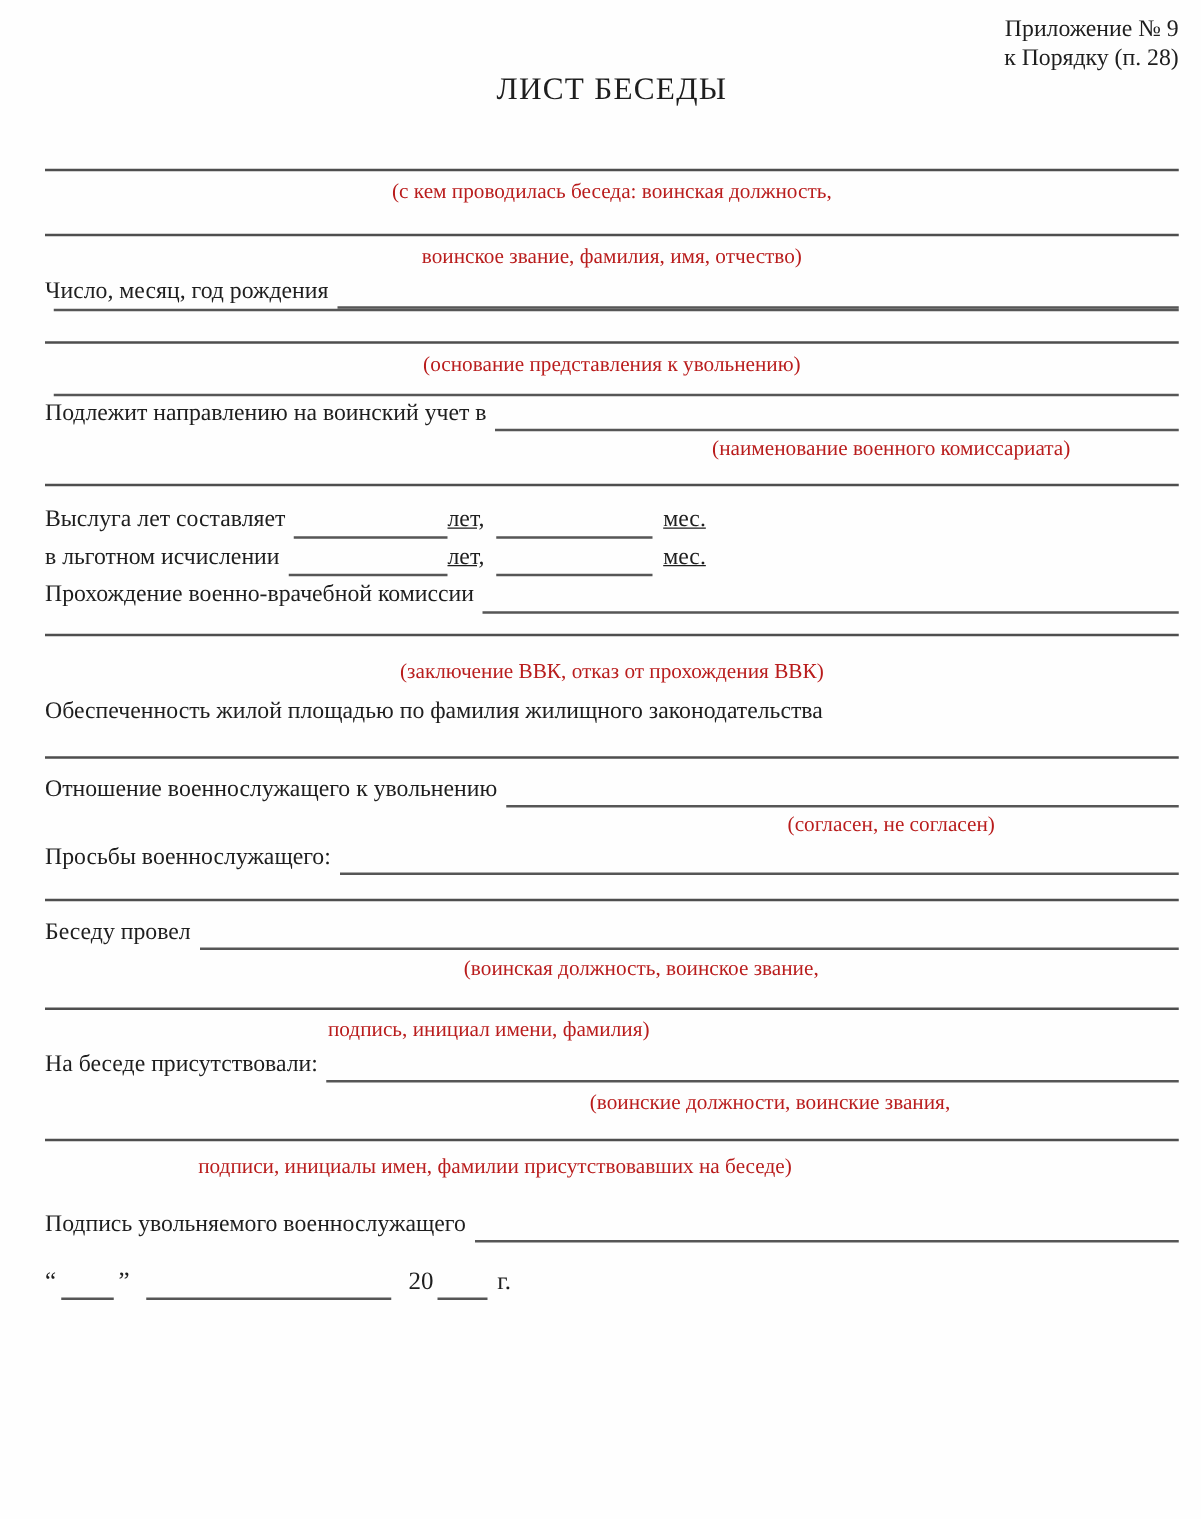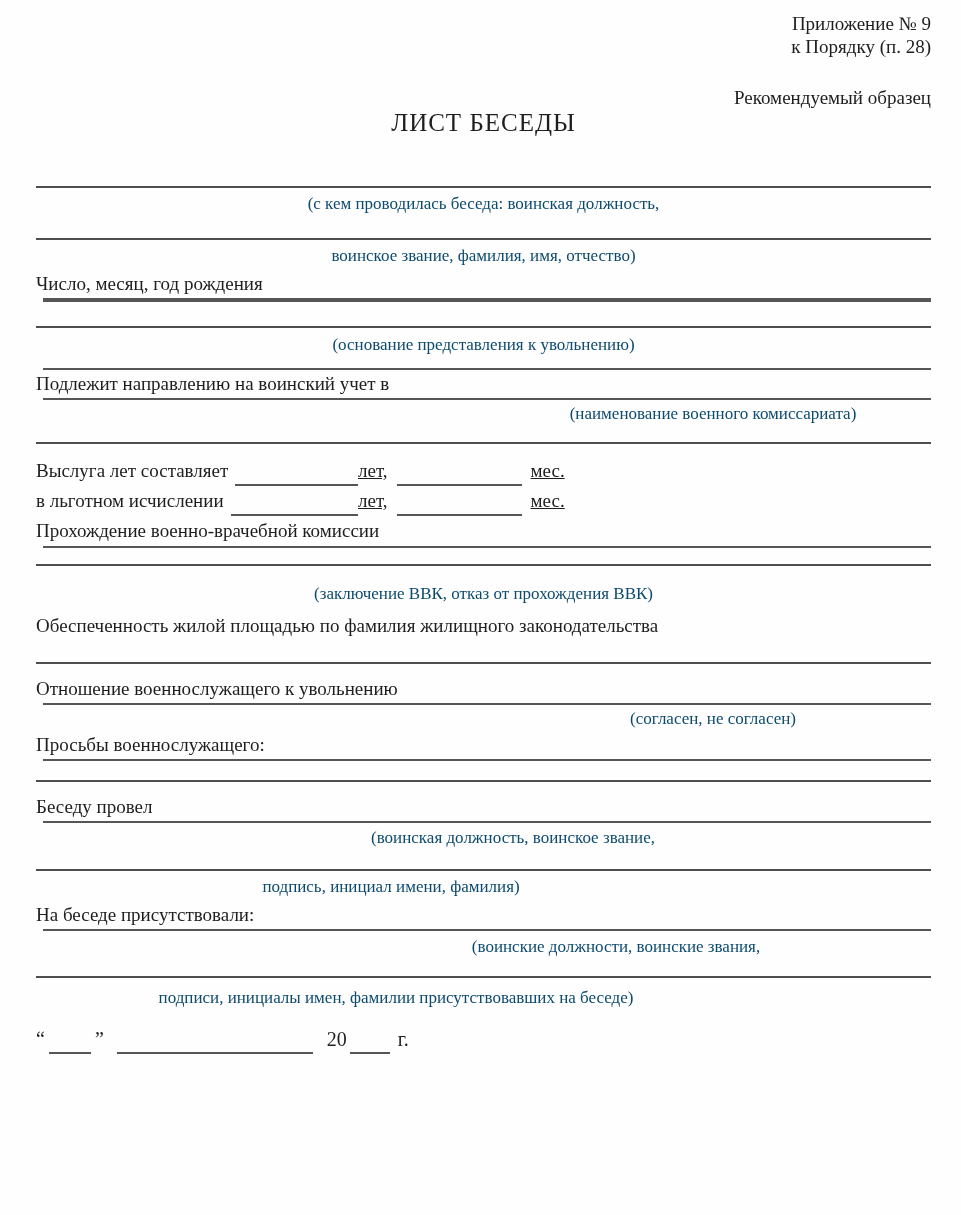--- a/index.html
+++ b/index.html
@@ -5,54 +5,53 @@
   * { margin: 0; padding: 0; box-sizing: border-box; }
   html, body { background: #ffffff; }
   body {
     width: 961px; height: 1215px;
     font-family: "Liberation Serif", "DejaVu Serif", serif;
     color: #1e1e1e;
     overflow: hidden;
   }
   .page {
     width: 961px; height: 1215px;
-    padding: 12px 30px 0 36px;
+    padding: 12px 18px 0 36px;
     background: #fefefe;
   }
   
   .hdr { text-align: right; font-size: 19px; line-height: 23px; }
   .sample { text-align: right; font-size: 19px; margin-top: 29px; }
   
   .title { text-align: center; font-size: 25px; font-weight: normal; letter-spacing: 1px; }
   
   .form { margin-top: 34px; }
   .wline { border-bottom: 2px solid #4e4e4e; }
-  .cap { font-size: 17px; line-height: 21px; text-align: center; color: #0c4a6e; }
-  .row { display: flex; align-items: stretch; font-size: 19px; line-height: 28px; white-space: nowrap; flex-direction: column; }
+  .cap { font-size: 17px; line-height: 21px; text-align: center; color: #b91c1c; }
+  .row { display: flex; align-items: stretch; font-size: 19px; line-height: 28px; white-space: nowrap; }
   .row .lbl { display: block; }
   .blank { flex: 1; border-bottom: 2px solid #565656; margin-left: 7px; }
   
   .mrow { display: flex; align-items: flex-end; font-size: 19px; line-height: 30px; white-space: nowrap; }
   .mleft { display: flex; width: 322px; }
   .mblank { width: 125px; border-bottom: 2px solid #565656; margin: 0 9px; }
   .munit { display: block; text-decoration: underline; }
   
   .drow { display: flex; align-items: stretch; font-size: 20px; line-height: 30px; margin-top: 16px; white-space: nowrap; }
   .dblank { border-bottom: 2px solid #565656; }
 </style>
 </head>
 <body>
 
 <div class="page">
 
   <div class="hdr">
     <div>Приложение № 9</div>
     <div>к Порядку (п. 28)</div>
   </div>
-  <div class="sample">Рекомендуемый образец</div>
 
   <div class="title">ЛИСТ БЕСЕДЫ</div>
 
   <div class="form">
 
     <div class="wline" style="height:17px"></div>
     <div class="cap" style="margin-top:5px">(с кем проводилась беседа: воинская должность,</div>
     <div class="wline" style="height:26px"></div>
     <div class="cap" style="margin-top:5px">воинское звание, фамилия, имя, отчество)</div>
 
@@ -131,20 +130,24 @@
     <div class="cap" style="margin-top:5px;margin-left:55px;width:600px">подпись, инициал имени, фамилия)</div>
 
     <div class="row" style="margin-top:4px">
       <span class="lbl">На беседе присутствовали:</span>
       <span class="blank"></span>
     </div>
     <div class="cap" style="margin-top:5px;margin-left:280px;width:600px">(воинские должности, воинские звания,</div>
     <div class="wline" style="height:21px"></div>
     <div class="cap" style="margin-top:9px;margin-left:10px;width:700px">подписи, инициалы имен, фамилии присутствовавших на беседе)</div>
 
+    <div class="row" style="margin-top:23px">
+      <span class="lbl">Подпись увольняемого военнослужащего</span>
+      <span class="blank"></span>
+    </div>
 
     <div class="drow">
       <span>“</span>
       <span class="dblank" style="width:42px;margin:0 4px"></span>
       <span>”</span>
       <span class="dblank" style="width:196px;margin-left:13px"></span>
       <span style="margin-left:14px">20</span>
       <span class="dblank" style="width:40px;margin-left:3px"></span>
       <span style="margin-left:8px">г.</span>
     </div>

